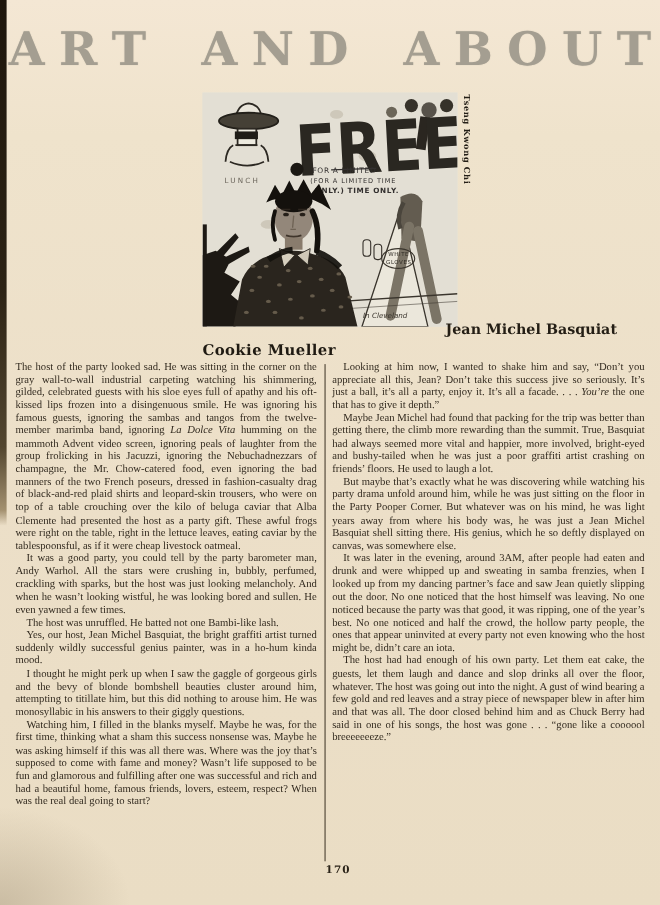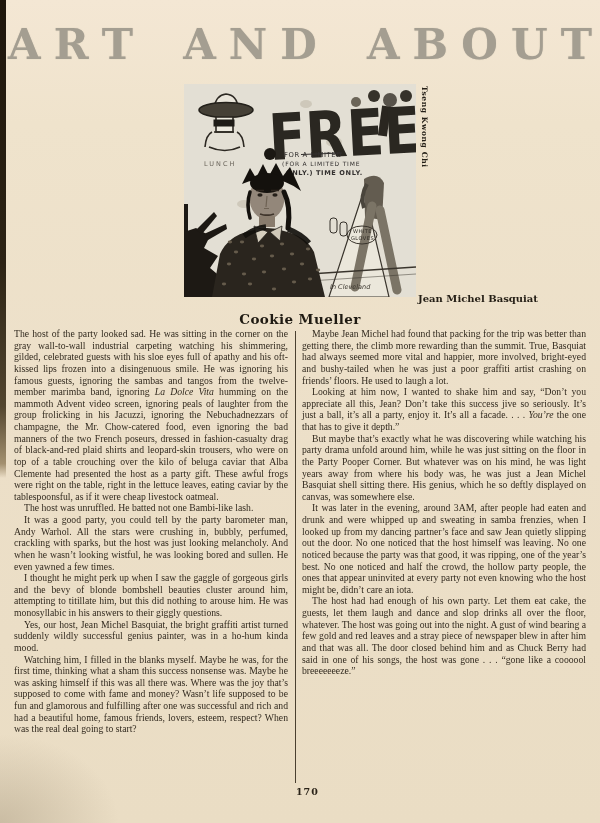--- a/index.html
+++ b/index.html
@@ -20,25 +20,25 @@
     color:#a49e91;text-shadow:0 0 1px rgba(140,134,120,.4);
   }
   .header .gap{width:24px;}
   .photo-wrap{position:absolute;left:184px;top:84px;width:232px;height:213px;overflow:hidden;background:#e7e3d8;}
   .photo-credit{
     position:absolute;left:429px;top:86px;transform:rotate(90deg);transform-origin:0 0;
     font-family:"DejaVu Serif",serif;font-weight:bold;font-size:7.5px;letter-spacing:.6px;
     color:#241f17;white-space:nowrap;
   }
   .photo-caption{
-    position:absolute;left:418px;top:293px;font-family:"DejaVu Serif",serif;font-weight:bold;
-    font-size:10px;color:#241e15;white-space:nowrap;
+    position:absolute;left:405px;top:293px;font-family:"DejaVu Serif",serif;font-weight:bold;
+    font-size:13px;color:#241e15;white-space:nowrap;
   }
   .byline{
-    position:absolute;left:184px;top:311px;width:232px;text-align:center;
+    position:absolute;left:184px;top:311px;width:232px;
     font-family:"DejaVu Serif",serif;font-weight:bold;font-size:13.5px;letter-spacing:.4px;color:#1f1a12;
   }
   .article{position:absolute;left:0;top:328px;width:600px;}
   .col{position:absolute;top:0;text-align:justify;font-size:9.7px;line-height:11.62px;color:#322a1f;}
   .col-left{left:14px;width:274px;}
   .col-right{left:302px;width:284px;}
   .col p{margin:0;text-indent:10px;}
   .col p.first{text-indent:0;}
   .col i{font-style:italic;}
   .col-divider{position:absolute;left:295px;top:3px;width:1px;height:452px;background:#4a4030;}
@@ -183,30 +183,30 @@
     </svg>
   </div>
 
   <div class="photo-credit">Tseng Kwong Chi</div>
   <div class="photo-caption">Jean Michel Basquiat</div>
   <div class="byline">Cookie Mueller</div>
 
   <div class="article">
     <div class="col col-left">
         <p class="first">The host of the party looked sad. He was sitting in the corner on the gray wall-to-wall industrial carpeting watching his shimmering, gilded, celebrated guests with his sloe eyes full of apathy and his oft-kissed lips frozen into a disingenuous smile. He was ignoring his famous guests, ignoring the sambas and tangos from the twelve-member marimba band, ignoring <i>La Dolce Vita</i> humming on the mammoth Advent video screen, ignoring peals of laughter from the group frolicking in his Jacuzzi, ignoring the Nebuchadnezzars of champagne, the Mr. Chow-catered food, even ignoring the bad manners of the two French poseurs, dressed in fashion-casualty drag of black-and-red plaid shirts and leopard-skin trousers, who were on top of a table crouching over the kilo of beluga caviar that Alba Clemente had presented the host as a party gift. These awful frogs were right on the table, right in the lettuce leaves, eating caviar by the tablespoonsful, as if it were cheap livestock oatmeal.</p>
+        <p>It was a good party, you could tell by the party barometer man, Andy Warhol. All the stars were crushing in, bubbly, perfumed, crackling with sparks, but the host was just looking melancholy. And when he wasn’t looking wistful, he was looking bored and sullen. He even yawned a few times.</p>
         <p>The host was unruffled. He batted not one Bambi-like lash.</p>
-        <p>It was a good party, you could tell by the party barometer man, Andy Warhol. All the stars were crushing in, bubbly, perfumed, crackling with sparks, but the host was just looking melancholy. And when he wasn’t looking wistful, he was looking bored and sullen. He even yawned a few times.</p>
+        <p>Yes, our host, Jean Michel Basquiat, the bright graffiti artist turned suddenly wildly successful genius painter, was in a ho-hum kinda mood.</p>
         <p>I thought he might perk up when I saw the gaggle of gorgeous girls and the bevy of blonde bombshell beauties cluster around him, attempting to titillate him, but this did nothing to arouse him. He was monosyllabic in his answers to their giggly questions.</p>
-        <p>Yes, our host, Jean Michel Basquiat, the bright graffiti artist turned suddenly wildly successful genius painter, was in a ho-hum kinda mood.</p>
         <p>Watching him, I filled in the blanks myself. Maybe he was, for the first time, thinking what a sham this success nonsense was. Maybe he was asking himself if this was all there was. Where was the joy that’s supposed to come with fame and money? Wasn’t life supposed to be fun and glamorous and fulfilling after one was successful and rich and had a beautiful home, famous friends, lovers, esteem, respect? When was the real deal going to start?</p>
       </div>
     <div class="col-divider"></div>
     <div class="col col-right">
+        <p>Looking at him now, I wanted to shake him and say, “Don’t you appreciate all this, Jean? Don’t take this success jive so seriously. It’s just a ball, it’s all a party, enjoy it. It’s all a facade. . . . <i>You’re</i> the one that has to give it depth.”</p>
         <p>Maybe Jean Michel had found that packing for the trip was better than getting there, the climb more rewarding than the summit. True, Basquiat had always seemed more vital and happier, more involved, bright-eyed and bushy-tailed when he was just a poor graffiti artist crashing on friends’ floors. He used to laugh a lot.</p>
-        <p>Looking at him now, I wanted to shake him and say, “Don’t you appreciate all this, Jean? Don’t take this success jive so seriously. It’s just a ball, it’s all a party, enjoy it. It’s all a facade. . . . <i>You’re</i> the one that has to give it depth.”</p>
         <p>But maybe that’s exactly what he was discovering while watching his party drama unfold around him, while he was just sitting on the floor in the Party Pooper Corner. But whatever was on his mind, he was light years away from where his body was, he was just a Jean Michel Basquiat shell sitting there. His genius, which he so deftly displayed on canvas, was somewhere else.</p>
         <p>It was later in the evening, around 3AM, after people had eaten and drunk and were whipped up and sweating in samba frenzies, when I looked up from my dancing partner’s face and saw Jean quietly slipping out the door. No one noticed that the host himself was leaving. No one noticed because the party was that good, it was ripping, one of the year’s best. No one noticed and half the crowd, the hollow party people, the ones that appear uninvited at every party not even knowing who the host might be, didn’t care an iota.</p>
         <p>The host had had enough of his own party. Let them eat cake, the guests, let them laugh and dance and slop drinks all over the floor, whatever. The host was going out into the night. A gust of wind bearing a few gold and red leaves and a stray piece of newspaper blew in after him and that was all. The door closed behind him and as Chuck Berry had said in one of his songs, the host was gone . . . “gone like a coooool breeeeeeeze.”</p>
       </div>
   </div>
 
   <div class="page-number">170</div>
   <div class="scan-edge-left2"></div>
 </div>
 

